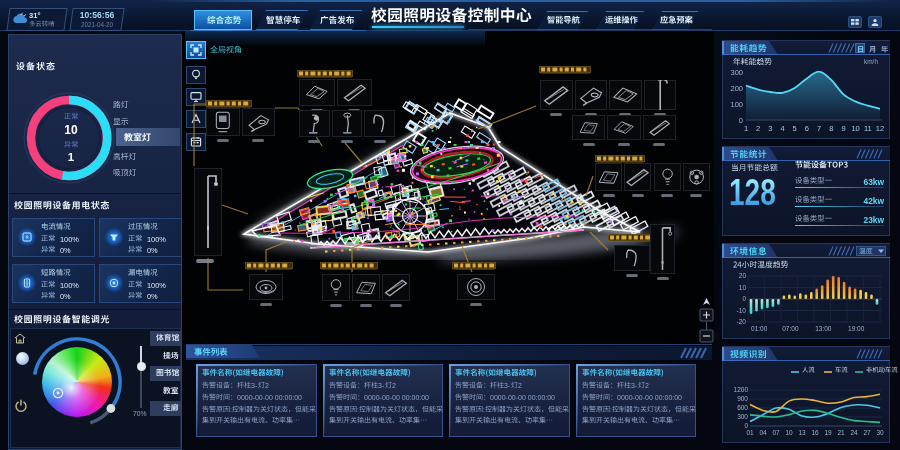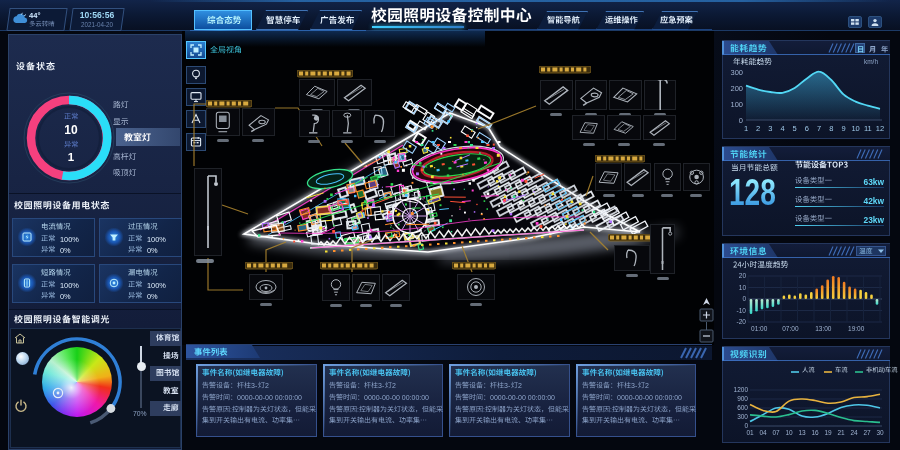--- a/index.html
+++ b/index.html
@@ -9,21 +9,21 @@
 .lat{position:absolute;white-space:nowrap}
 </style></head><body>
 <div id="stage">
     <div class="abs" style="left:0px;top:0px;width:900px;height:31px;background:linear-gradient(180deg,#122449 0%,#0b1832 55%,#081022 100%);border-bottom:1px solid #1c3a66"></div>
     <div class="abs" style="left:150px;top:0px;width:740px;height:2px;background:linear-gradient(90deg,rgba(40,110,190,0),#2e7cc8 20%,#2e7cc8 80%,rgba(40,110,190,0));opacity:.7"></div>
     <div class="abs" style="left:8px;top:8px;width:58px;height:23px;background:#0c1a36;border:1px solid #32507e;transform:skewX(-8deg)"></div>
     <svg class="abs" style="left:12px;top:12px" width="16" height="14">
       <path d="M4 11 a3.4 3.4 0 0 1 .4-6.7 a4.4 4.4 0 0 1 8.3 1.2 a2.8 2.8 0 0 1 .4 5.5 z" fill="#3f8fd8"></path>
       <path d="M9 3 l1.5-2.2 M12 4 l2-1.5" stroke="#9fc8e8" stroke-width="1"></path>
     </svg>
-    <span class="lat" style="left:29.0px;top:10.5px;font-size:7.6px;color:#cfe8ff;letter-spacing:0.0px;font-weight:bold;">44°</span>
+    <span class="lat" style="left:29.0px;top:10.5px;font-size:7.6px;color:#cfe8ff;letter-spacing:0.0px;font-weight:bold;">31°</span>
     <svg class="ct " style="left:29.0px;top:19.5px" width="25.6" height="8.3">
       <g fill="#7e97c0" transform="translate(0,6.08) scale(0.00640,-0.00640)">
         <use href="#c591a" x="0"></use>
         <use href="#c4e91" x="1000"></use>
         <use href="#c8f6c" x="2000"></use>
         <use href="#c6674" x="3000"></use>
       </g>
     </svg>
     <div class="abs" style="left:71px;top:8px;width:52px;height:23px;background:#0c1a36;border:1px solid #32507e;transform:skewX(-8deg)"></div>
     <span class="lat" style="left:97.0px;top:10.0px;font-size:8.6px;color:#9fd8f5;letter-spacing:0.0px;font-weight:bold;transform:translateX(-50%);">10:56:56</span>

